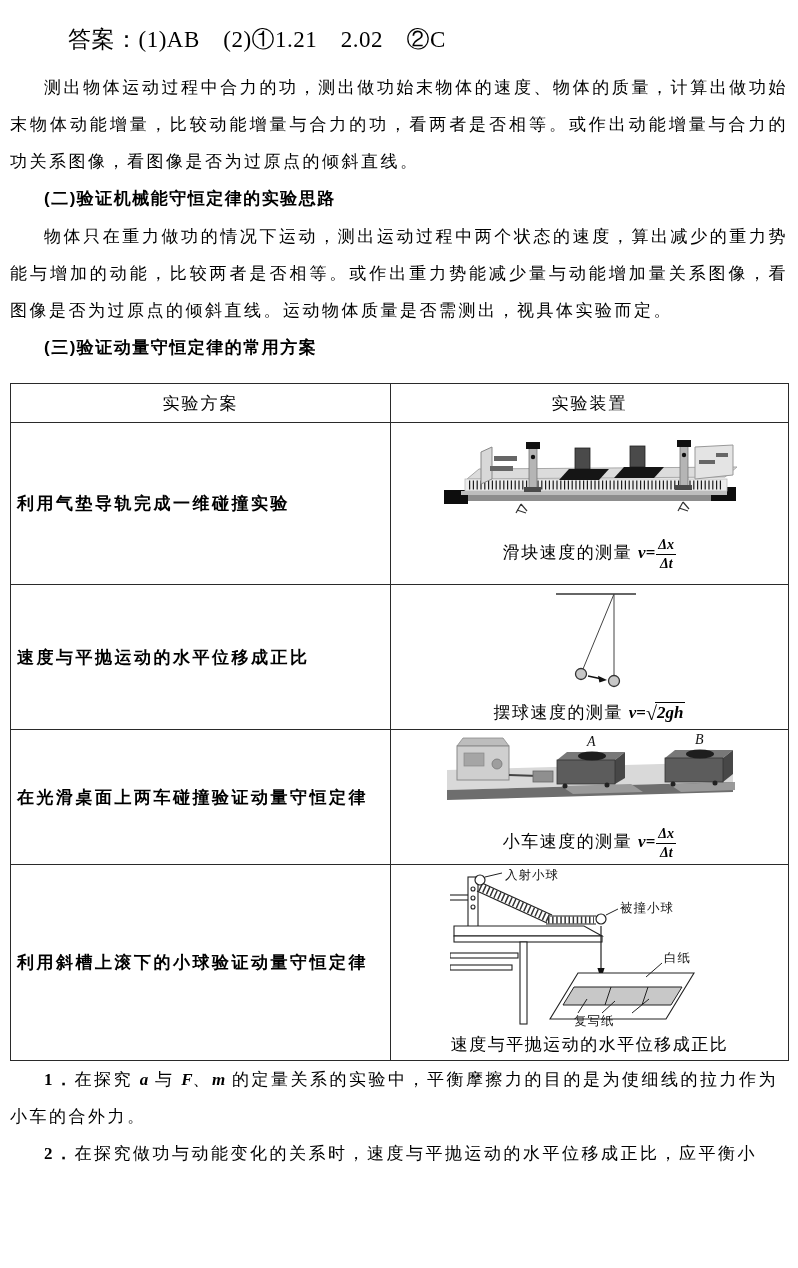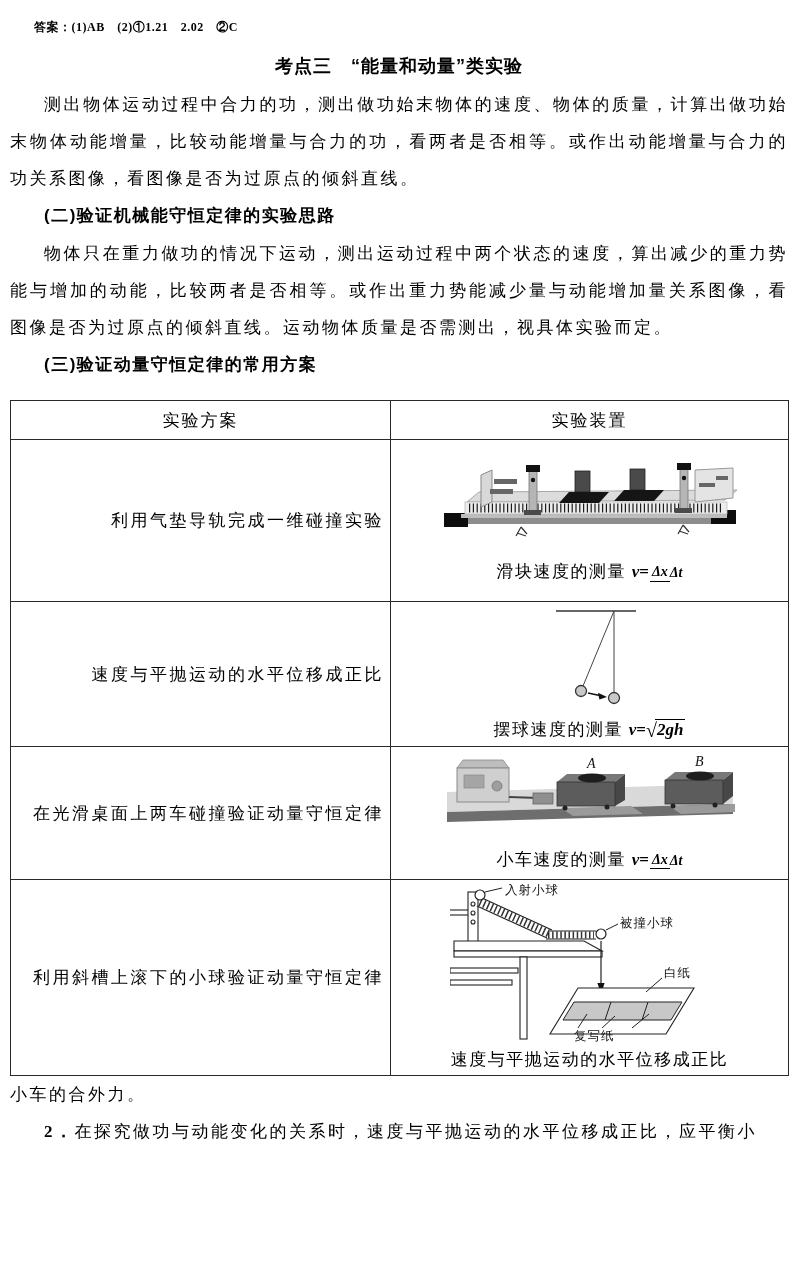--- a/index.html
+++ b/index.html
@@ -1,56 +1,55 @@
 <!DOCTYPE html>
 <html><head>
 <meta charset="utf-8">
 <style>
   html,body{margin:0;padding:0;background:#ffffff;}
   body{width:798px;height:1268px;overflow:hidden;color:#000;
        font-family:"Liberation Serif","DejaVu Serif",serif;}
   .page{padding:10px 10px 0 10px;}
-  .answer{margin:0;font-size:12px;line-height:34px;text-indent:2em;font-weight:bold;letter-spacing:0.5px;}
+  .answer{margin:12px;font-size:23px;line-height:34px;text-indent:2em;font-weight:normal;letter-spacing:0.5px;}
   .answer .ans-label{font-family:"Liberation Sans","DejaVu Sans",sans-serif;}
   .main-heading{margin:2px 0 0 0;text-align:center;font-size:18px;line-height:40px;font-weight:bold;
        font-family:"Liberation Sans","DejaVu Sans",sans-serif;letter-spacing:1px;}
   .sub-heading{margin:0;font-size:17px;line-height:38px;font-weight:bold;text-indent:2em;
        font-family:"Liberation Sans","DejaVu Sans",sans-serif;letter-spacing:1.5px;}
   .body-par{margin:0;font-size:17px;line-height:37px;text-indent:2em;text-align:justify;
        letter-spacing:2.5px;text-justify:inter-ideograph;}
   .body-par.noindent{text-indent:0;}
   table.exp{border-collapse:collapse;width:778px;margin-top:16px;table-layout:fixed;}
   table.exp,table.exp td,table.exp th{border:1.4px solid #2a2a2a;}
   table.exp th{font-weight:normal;font-size:17px;letter-spacing:2px;height:36px;}
-  td.scheme-cell{width:380px;text-align:right;vertical-align:middle;font-size:17px;letter-spacing:2.5px;padding:0 6px;}
+  td.scheme-cell{width:380px;text-align:left;vertical-align:middle;font-size:17px;letter-spacing:2.5px;padding:0 6px;font-weight:bold;}
   td.device-cell{width:396px;vertical-align:middle;padding:4px 12px;}
   .device-inner{display:flex;flex-direction:column;align-items:center;justify-content:center;gap:10px;}
   .caption{font-size:17px;letter-spacing:1.5px;white-space:nowrap;}
   .math{font-family:"Liberation Serif","DejaVu Serif",serif;font-weight:bold;letter-spacing:0;}
   .mvar{font-style:italic;}
-  .frac{display:inline-flex;flex-direction:row;vertical-align:middle;text-align:center;
+  .frac{display:inline-flex;flex-direction:column;vertical-align:middle;text-align:center;
         font-size:14px;line-height:1.12;margin-left:1px;}
   .frac .num{border-bottom:1.6px solid #000;padding:0 2px 1px 2px;}
   .frac .den{padding-top:1px;}
   .radical{font-size:20px;font-weight:bold;margin-right:-2px;vertical-align:-2px;}
   .radicand{border-top:1.6px solid #000;font-weight:bold;font-style:italic;padding:0 2px;}
   .sec4-title{margin:24px 0 0 0;font-size:17px;line-height:37px;text-indent:2em;letter-spacing:2.5px;}
   .item-num{font-weight:bold;}
   svg text{font-family:"Liberation Serif","DejaVu Serif",serif;fill:#111;}
   svg .diag-label{font-size:12.5px;letter-spacing:1px;}
   svg .cart-label{font-size:14px;font-style:italic;}
 </style>
 </head>
 <body>
 
 <div class="page">
 
   <p class="answer"><span class="ans-label">答案：</span><span class="ans-value">(1)AB　(2)①1.21　2.02　②C</span></p>
 
-  <h2 class="main-heading">考点三　“能量和动量”类实验</h2>
 
   <p class="body-par">测出物体运动过程中合力的功，测出做功始末物体的速度、物体的质量，计算出做功始末物体动能增量，比较动能增量与合力的功，看两者是否相等。或作出动能增量与合力的功关系图像，看图像是否为过原点的倾斜直线。</p>
 
   <h3 class="sub-heading">(二)验证机械能守恒定律的实验思路</h3>
   <p class="body-par">物体只在重力做功的情况下运动，测出运动过程中两个状态的速度，算出减少的重力势能与增加的动能，比较两者是否相等。或作出重力势能减少量与动能增加量关系图像，看图像是否为过原点的倾斜直线。运动物体质量是否需测出，视具体实验而定。</p>
 
   <h3 class="sub-heading">(三)验证动量守恒定律的常用方案</h3>
 
   <table class="exp">
     <colgroup>
@@ -236,17 +235,18 @@
             <text x="124" y="156" class="diag-label">复写纸</text>
           </svg>
           <div class="caption">速度与平抛运动的水平位移成正比</div>
         </div>
       </td>
     </tr>
   </tbody>
     </table>
 
 
+  <p class="body-par"><span class="item-num">1．</span><span>在探究 </span><span class="math mvar">a</span><span> 与 </span><span class="math mvar">F</span><span>、</span><span class="math mvar">m</span><span> 的定量关系的实验中，平衡摩擦力的目的是为使细线的拉力作为</span></p>
   <p class="body-par noindent">小车的合外力。</p>
 
   <p class="body-par"><span class="item-num">2．</span><span>在探究做功与动能变化的关系时，速度与平抛运动的水平位移成正比，应平衡小</span></p>
 
 </div>
 
 </body></html>

